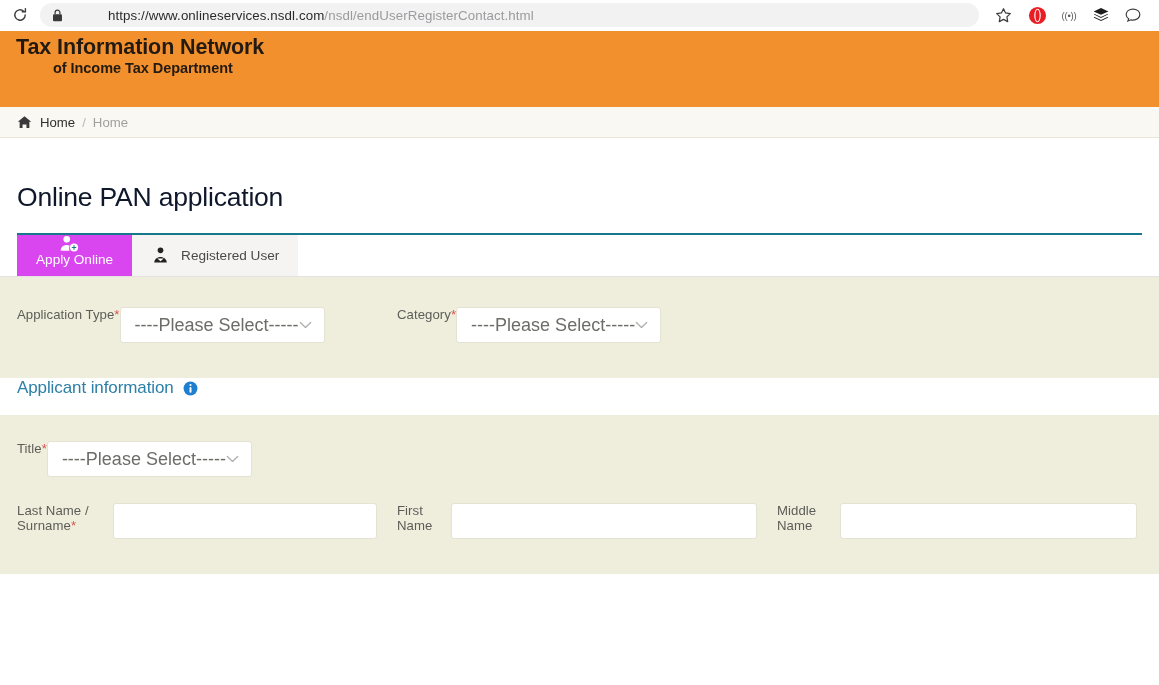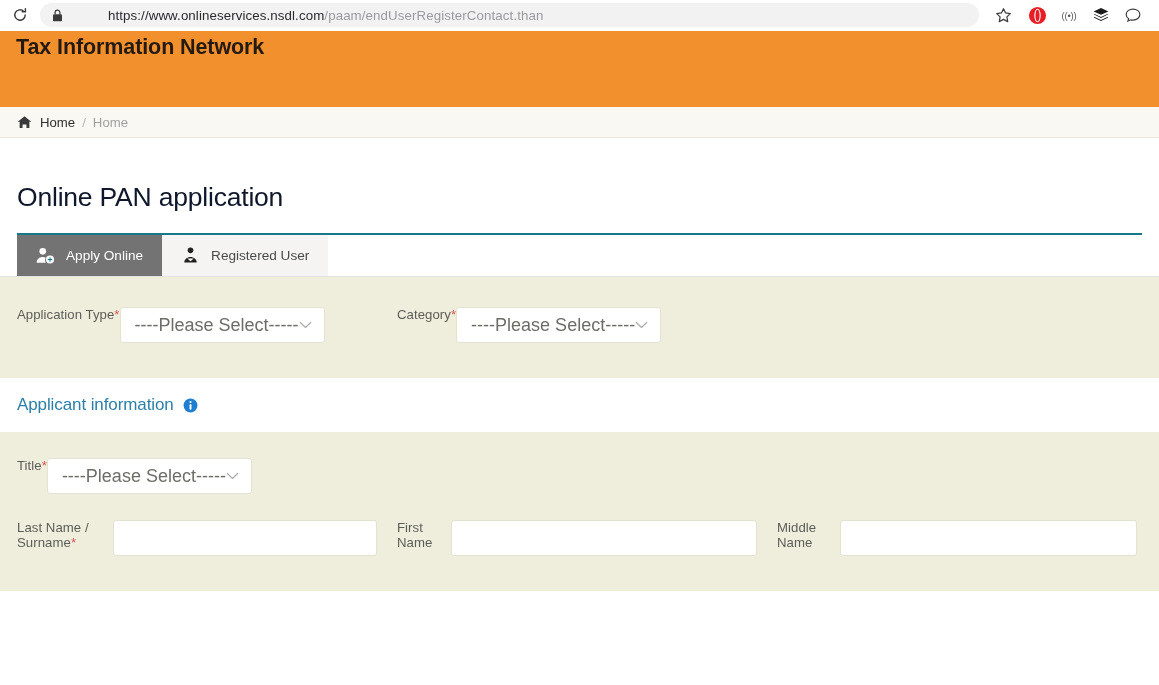--- a/index.html
+++ b/index.html
@@ -155,22 +155,23 @@
     padding: 0 19px;
     font-size: 13.6px;
     cursor: pointer;
     user-select: none;
   }
   .tab .tab-ico {
     display: flex; align-items: center;
     margin-right: 11px;
   }
   .tab-active {
-    background: #737373;
+    background: #d946ef;
     color: #ffffff;
+    flex-direction: column;
   }
   .tab-inactive {
     background: #f5f4f2;
     color: #4a4a4a;
   }
   .tabs-underline {
     height: 1px;
     background: #e3e3e3;
     margin-left: -17px;
     margin-right: -17px;
@@ -258,21 +259,21 @@
     </svg>
   </div>
 
   <div class="omnibox">
     <span class="lock-icon">
       <svg width="11" height="13" viewBox="0 0 11 13">
         <rect x="1" y="5.3" width="9" height="7" rx="1.1" fill="#3a3a3a"></rect>
         <path d="M3.1 5.3V3.6a2.4 2.4 0 0 1 4.8 0v1.7" fill="none" stroke="#3a3a3a" stroke-width="1.25"></path>
       </svg>
     </span>
-    <span class="url-text"><span class="host">https://www.onlineservices.nsdl.com</span><span>/paam/endUserRegisterContact.than</span></span>
+    <span class="url-text"><span class="host">https://www.onlineservices.nsdl.com</span><span>/nsdl/endUserRegisterContact.html</span></span>
   </div>
 
   <div class="tool-icons">
     <div class="tool-icon star">
       <svg width="17" height="17" viewBox="0 0 18 18" fill="none" stroke="#3c3c3c" stroke-width="1.3" stroke-linejoin="round">
         <path d="M9 1.8l2.2 4.5 5 .7-3.6 3.5.85 4.95L9 13.1l-4.45 2.35.85-4.95L1.8 7l5-.7z"></path>
       </svg>
     </div>
     <div class="tool-icon">
       <svg width="19" height="19" viewBox="0 0 20 20">
@@ -295,20 +296,21 @@
       <svg width="18" height="18" viewBox="0 0 20 20" fill="none" stroke="#3c3c3c" stroke-width="1.3">
         <path d="M10 3.4c4.3 0 7.6 2.7 7.6 6.1S14.3 15.6 10 15.6a9.6 9.6 0 0 1-2.2-.25L4.3 16.7l.9-2.55C3.5 13.05 2.4 11.35 2.4 9.5c0-3.4 3.3-6.1 7.6-6.1z"></path>
       </svg>
     </div>
   </div>
 </div>
 
 <div class="site-header">
   <div class="brand">
     <div class="brand-line1">Tax Information Network</div>
+    <div class="brand-line2">of Income Tax Department</div>
   </div>
 </div>
 
 <div class="breadcrumb-bar">
   <span class="home-icon">
     <svg width="15" height="14" viewBox="0 0 16 15" fill="#3a3a3a">
       <path d="M8 1.3 0.8 7.2h2V14h3.1v-3.8h4.2V14h3.1V7.2h2z"></path>
     </svg>
   </span>
   <span class="crumb-home">Home</span>
@@ -373,21 +375,21 @@
             <svg width="13" height="8" viewBox="0 0 14 9" fill="none" stroke="#b0b0b0" stroke-width="1.5" stroke-linecap="round" stroke-linejoin="round">
                 <path d="M1.2 1.6 7 7.2l5.8-5.6"></path>
               </svg>
           </span>
         </div>
       </div>
 
     </div>
   </div>
 
-  <div class="panel-white" style="padding-top:17px; padding-bottom:17px;">
+  <div class="panel-white" style="padding-bottom:17px;">
     <div class="section-head">
       <span>Applicant information</span>
       <span class="info-icon">
         <svg width="15" height="15" viewBox="0 0 16 16">
           <circle cx="8" cy="8" r="7.4" fill="#1e7fd1"></circle>
           <circle cx="8" cy="4.3" r="1.15" fill="#ffffff"></circle>
           <rect x="6.95" y="6.4" width="2.1" height="6" rx="1" fill="#ffffff"></rect>
         </svg>
       </span>
     </div>

